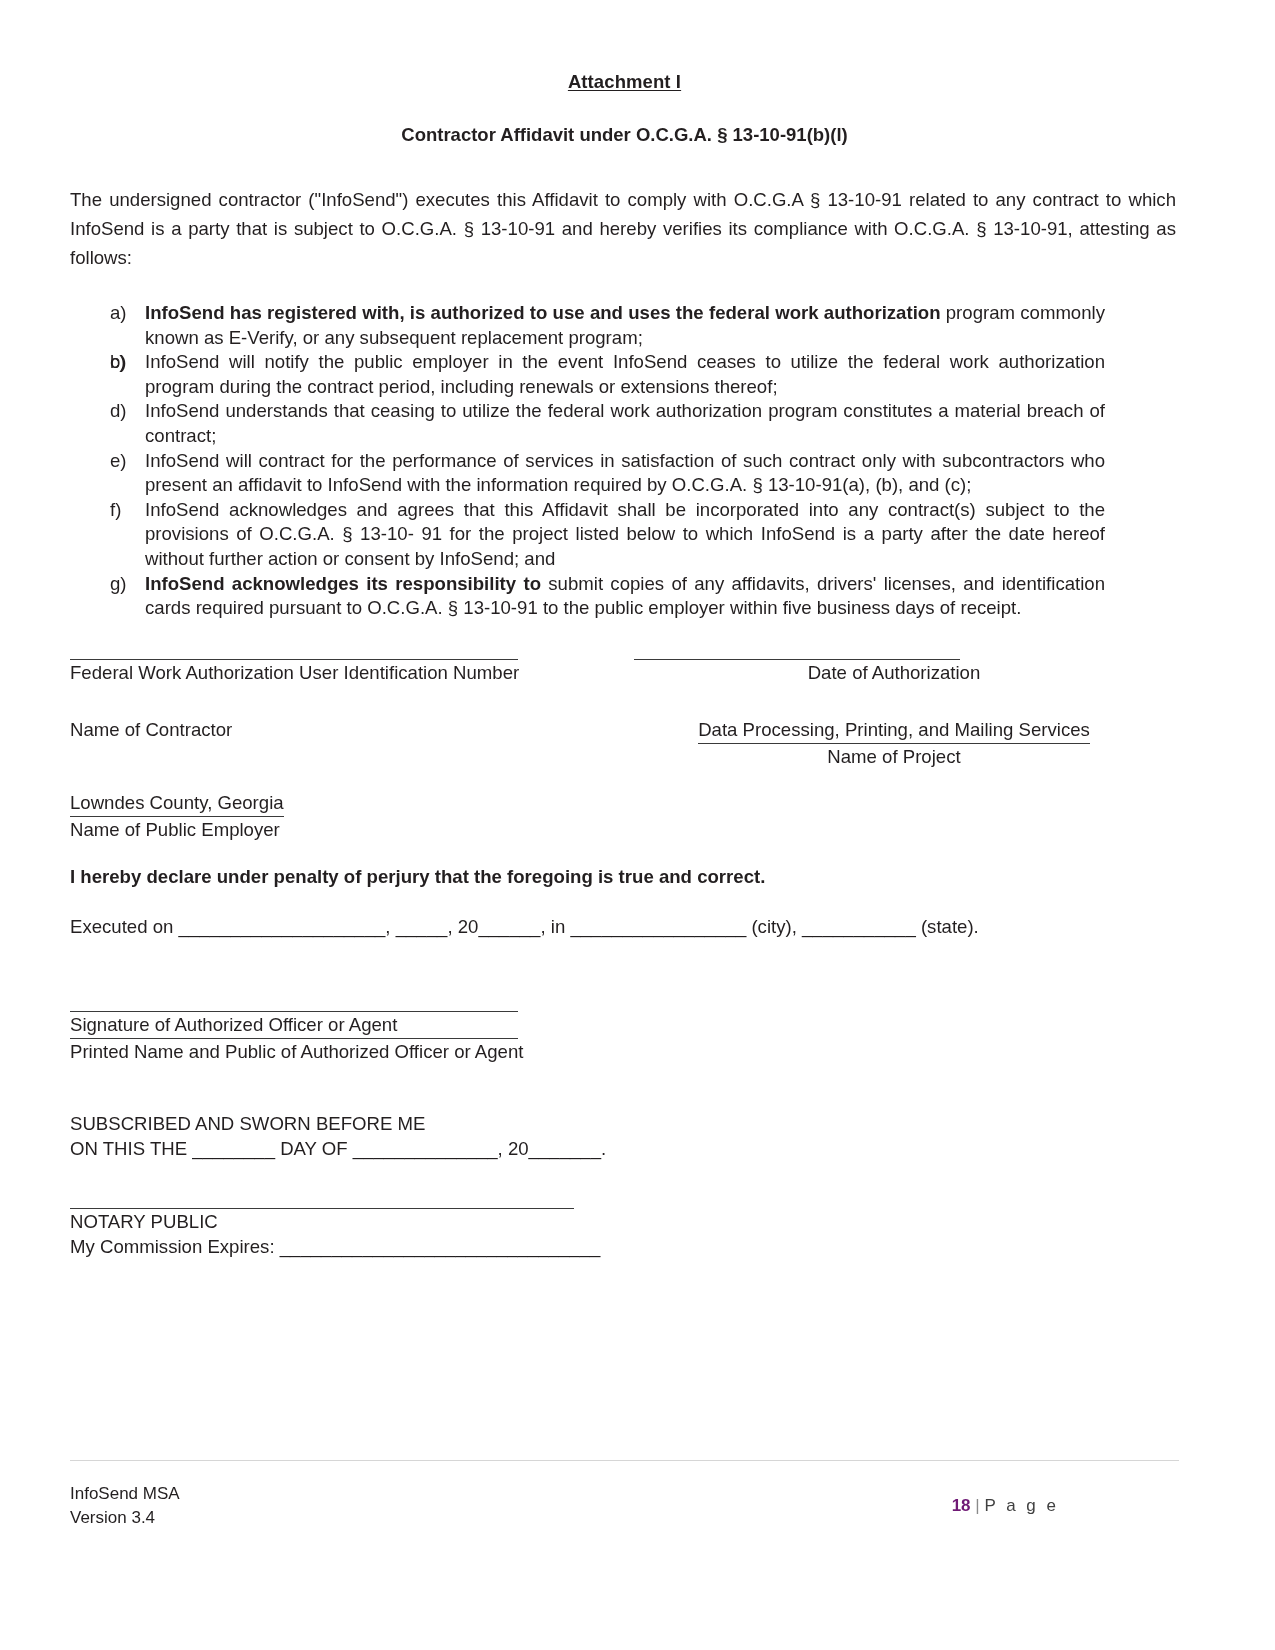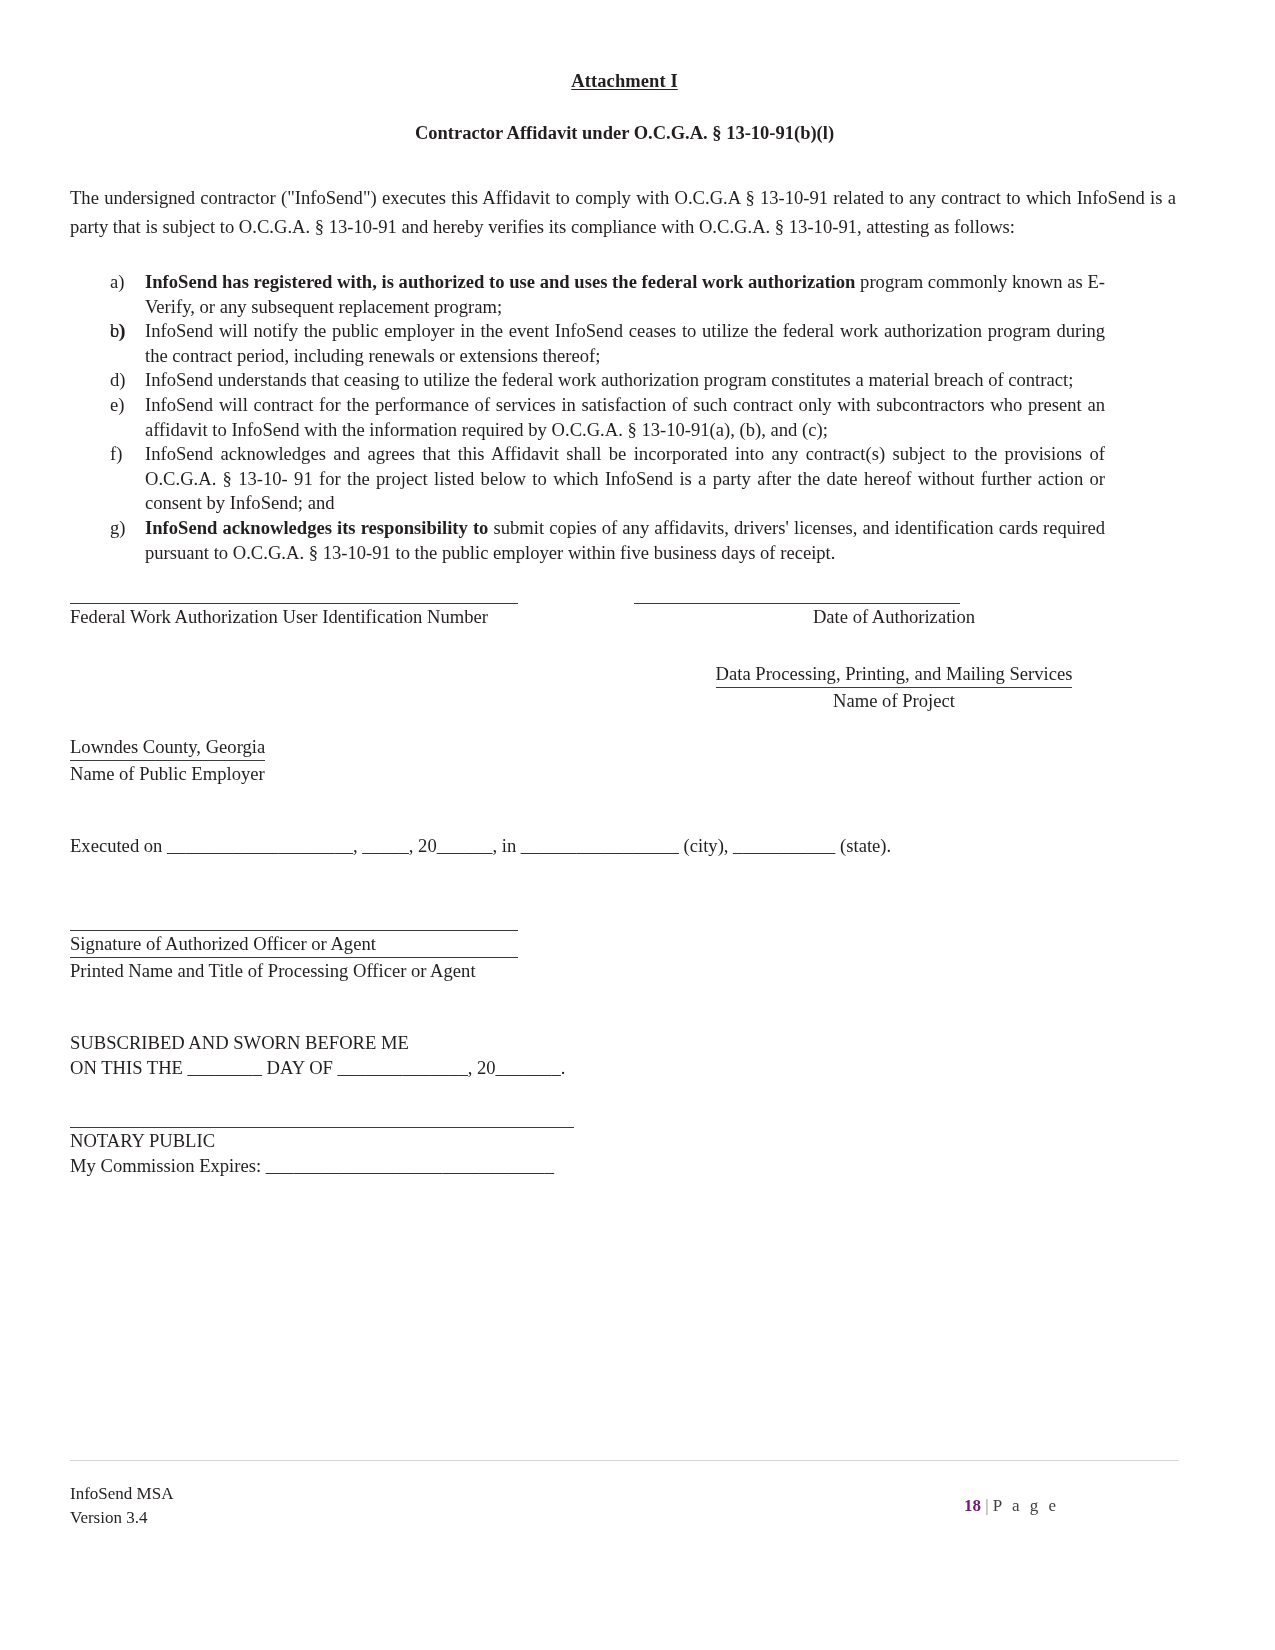--- a/index.html
+++ b/index.html
@@ -12,21 +12,20 @@
     color: #231f20;
   }
   .page {
     position: relative;
     width: 1275px;
     height: 1650px;
     background: #ffffff;
     box-sizing: border-box;
     padding: 62px 96px 0 70px;
     overflow: hidden;
-    font-family: Liberation Serif, serif;
   }
   .title-main {
     text-align: center;
     font-size: 18.5px;
     font-weight: bold;
     margin: 9px 0 0 0;
     letter-spacing: 0.1px;
   }
   .title-main span.u {
     text-decoration: underline;
@@ -175,45 +174,47 @@
         <div>Federal Work Authorization User Identification Number</div>
       </div>
       <div class="col-r">
         <div class="rule rule-b"></div>
         <div>Date of Authorization</div>
       </div>
     </div>
 
     <div class="row" style="height:73px;">
       <div class="col-l">
+        <div>Name of Contractor</div>
       </div>
       <div class="col-r">
         <div><span class="under-txt">Data Processing, Printing, and Mailing Services</span></div>
         <div>Name of Project</div>
       </div>
     </div>
 
     <div class="row" style="height:74px;">
       <div class="col-l">
         <div><span class="under-txt">Lowndes County, Georgia</span></div>
         <div>Name of Public Employer</div>
       </div>
     </div>
 
+    <div class="declare">I hereby declare under penalty of perjury that the foregoing is true and correct.</div>
 
     <div class="executed" style="margin-top:25px;">Executed on ____________________, _____, 20______, in _________________ (city), ___________ (state).</div>
 
     <div style="margin-top:72px;">
       <div class="rule rule-a"></div>
       <div>Signature of Authorized Officer or Agent</div>
     </div>
 
     <div style="margin-top:1px;">
       <div class="rule rule-a"></div>
-      <div>Printed Name and Title of Processing Officer or Agent</div>
+      <div>Printed Name and Public of Authorized Officer or Agent</div>
     </div>
 
     <div style="margin-top:47px;">
       <div>SUBSCRIBED AND SWORN BEFORE ME</div>
       <div>ON THIS THE ________ DAY OF ______________, 20_______.</div>
     </div>
 
     <div style="margin-top:47px;">
       <div class="rule" style="width:504px;"></div>
       <div>NOTARY PUBLIC</div>

